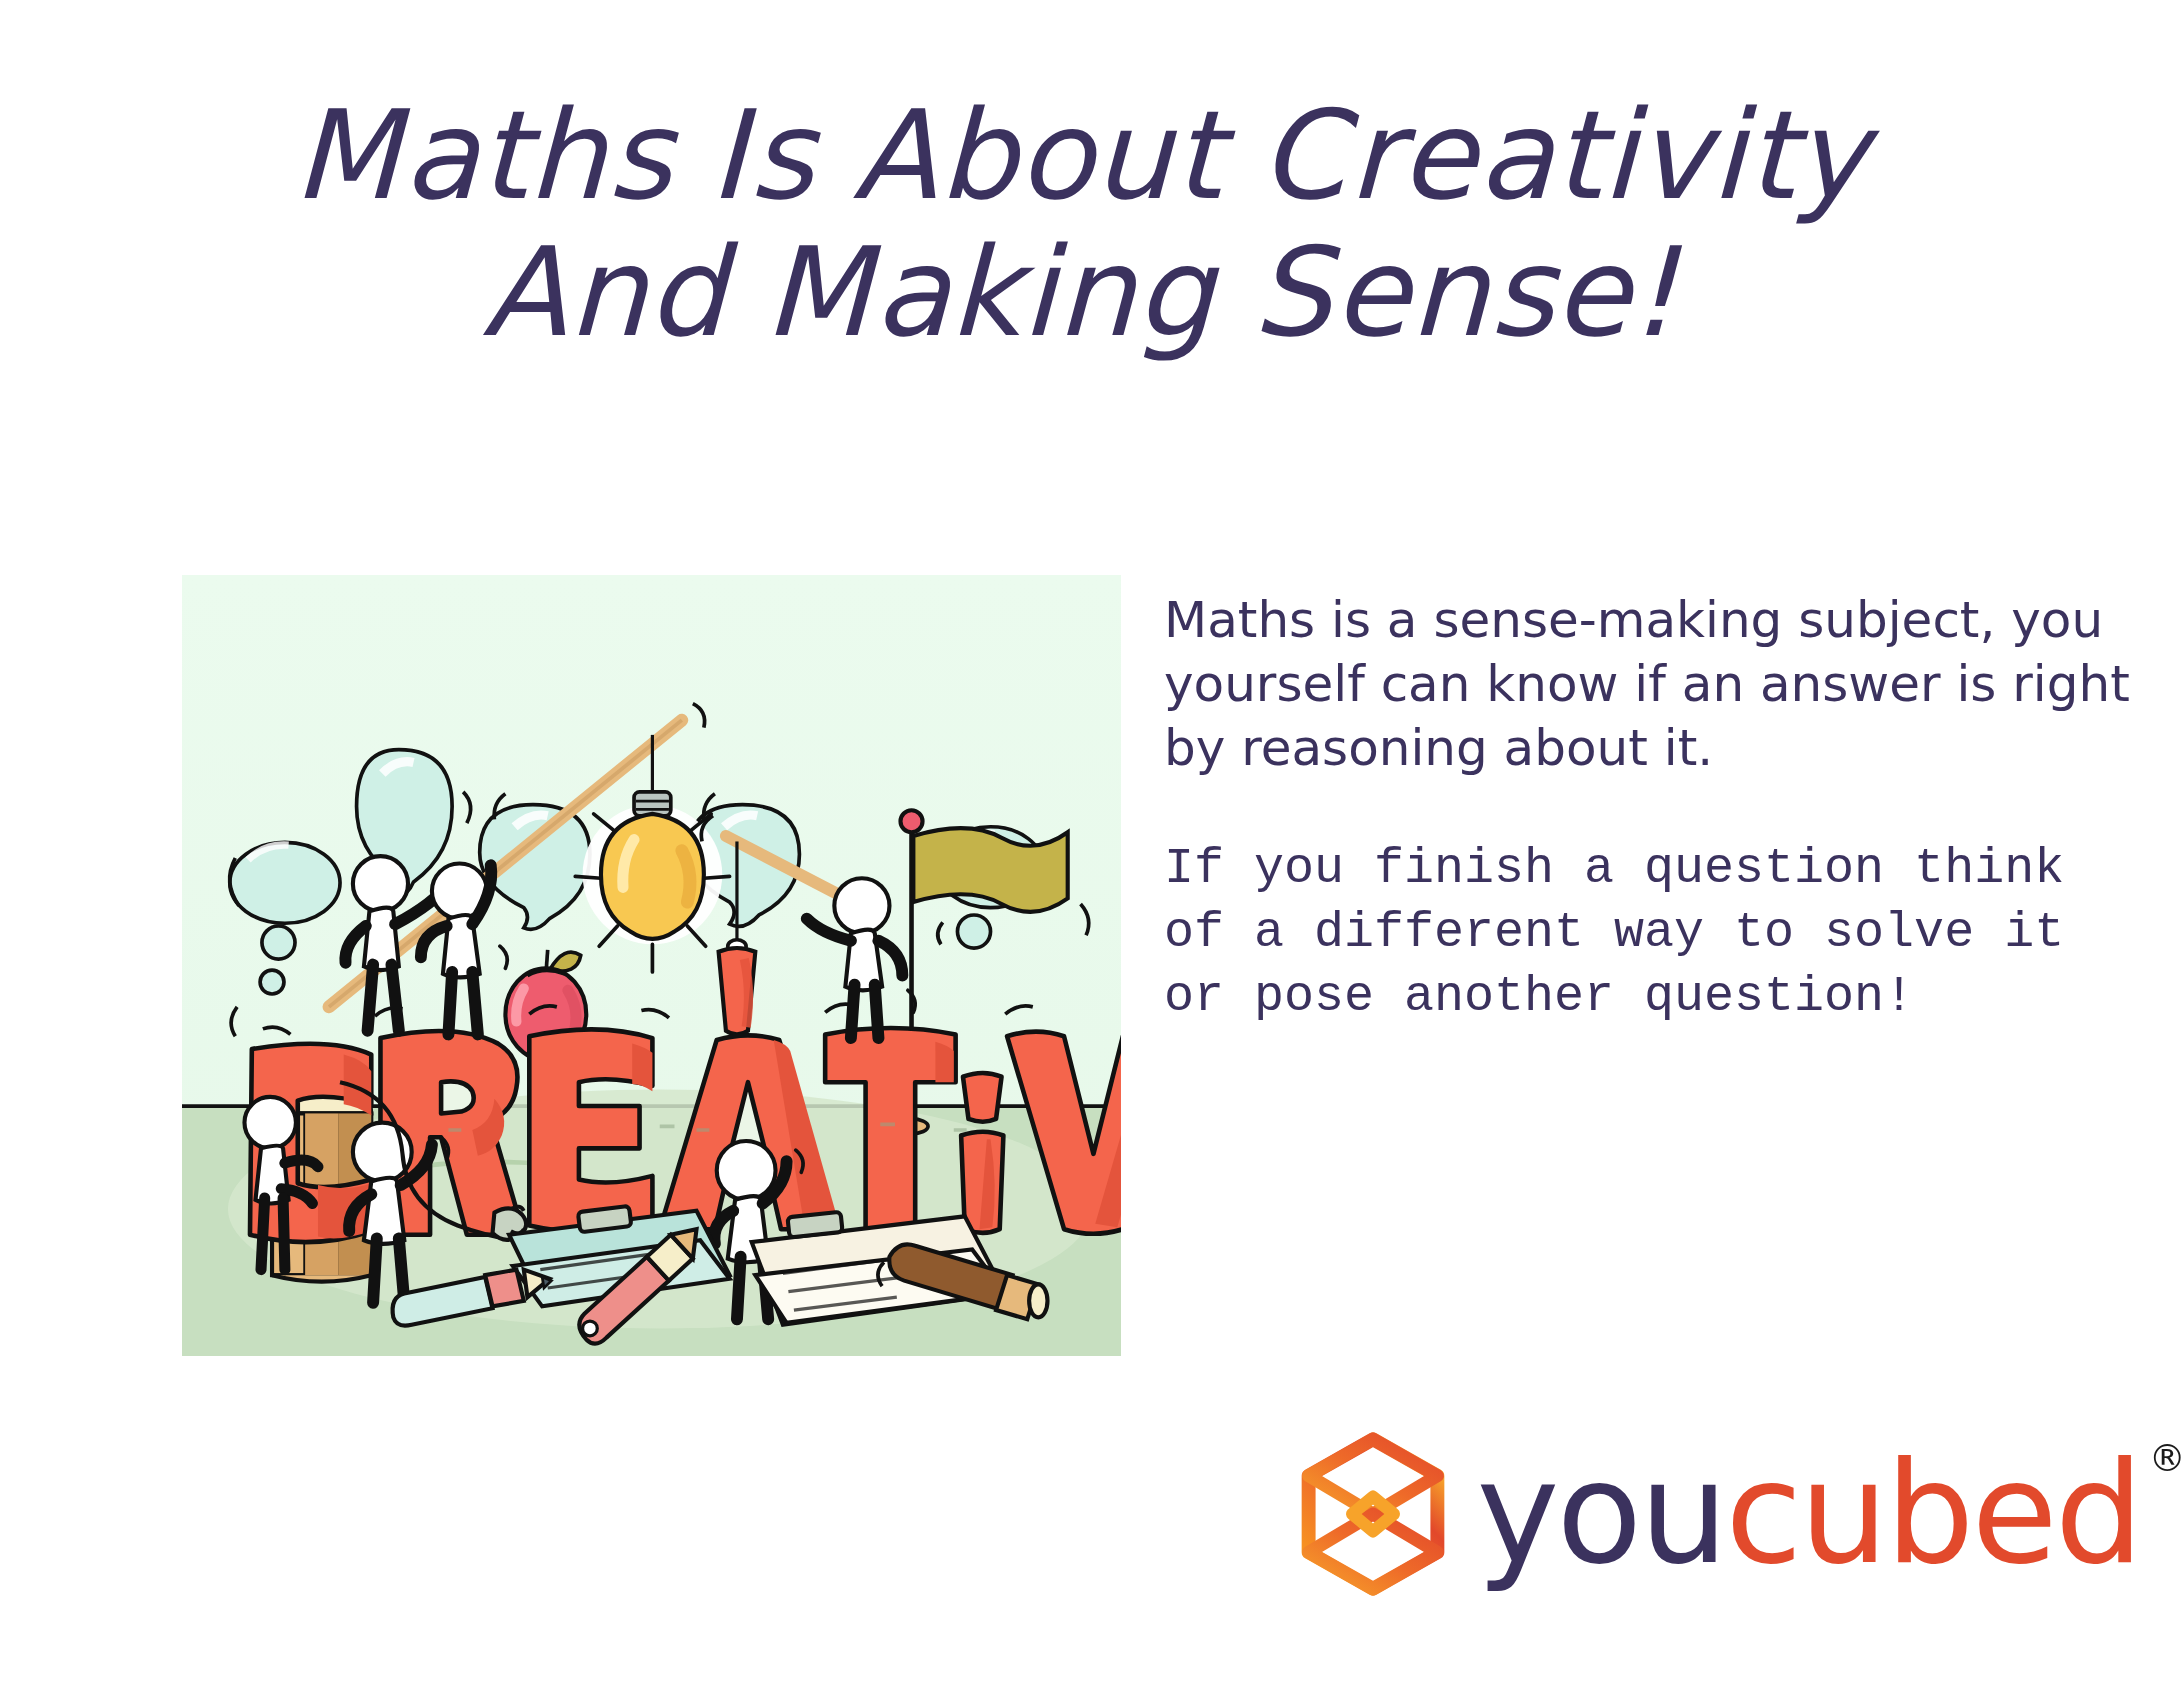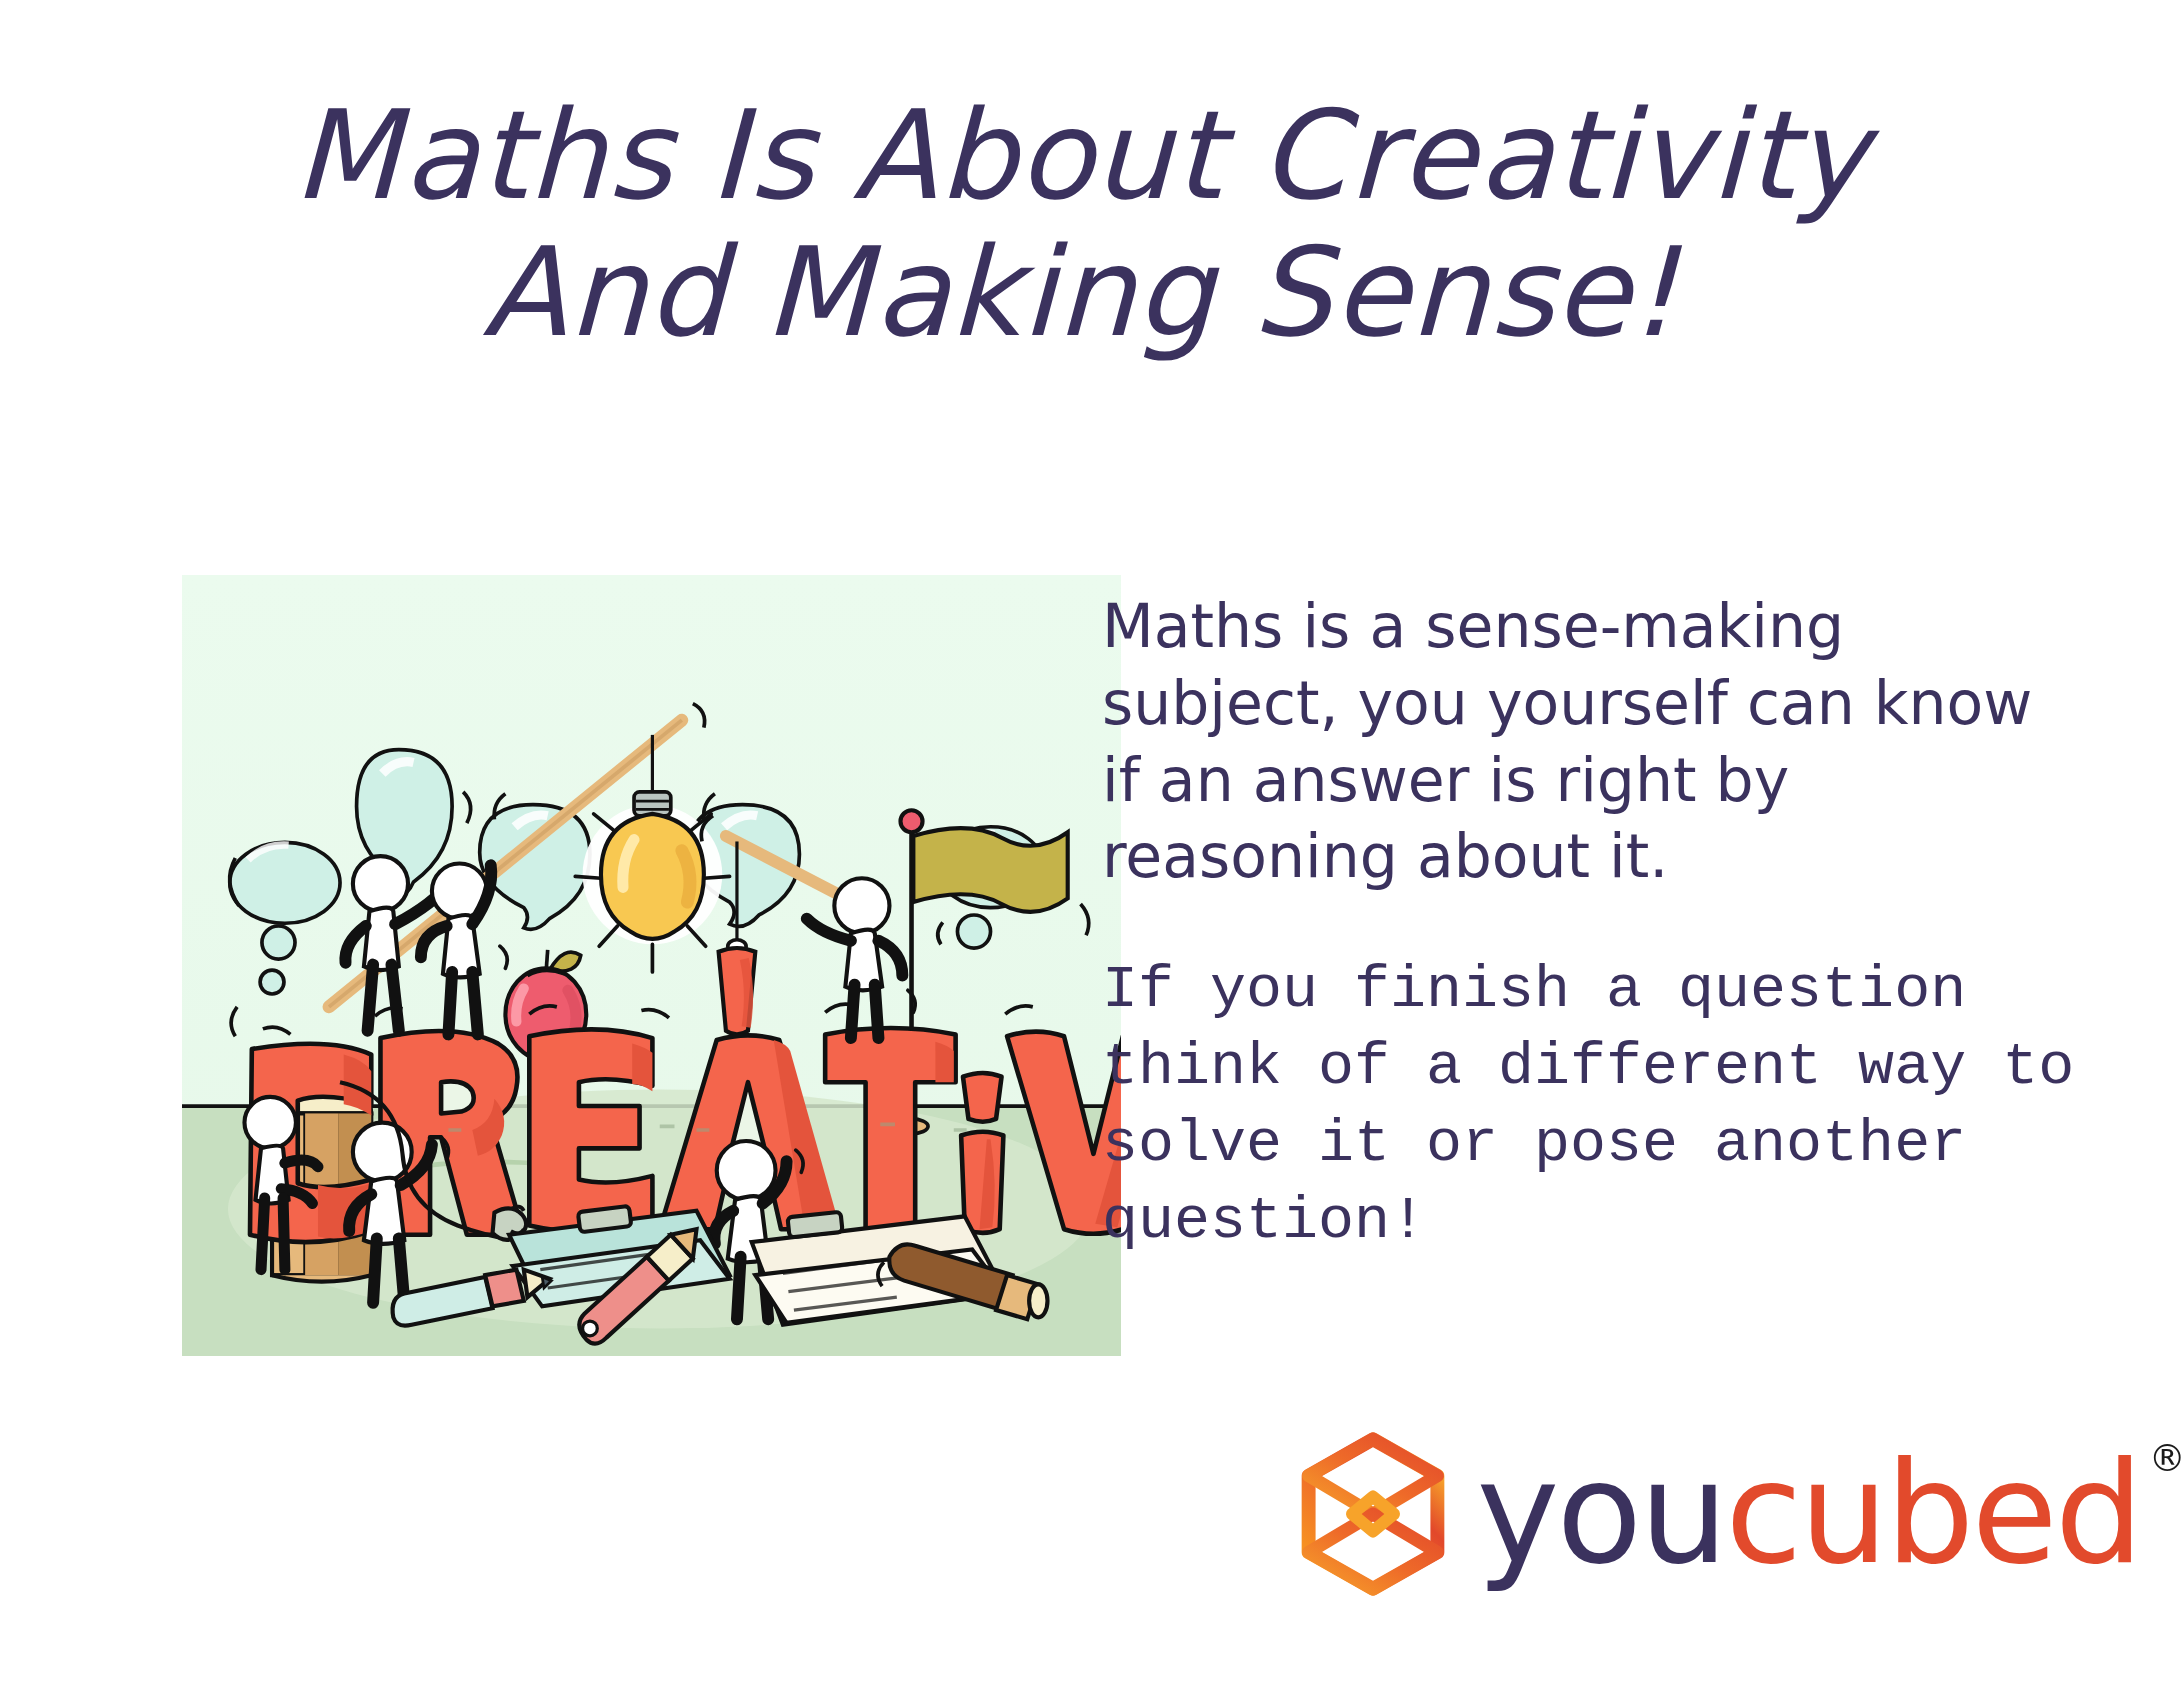--- a/index.html
+++ b/index.html
@@ -35,24 +35,24 @@
   
   .illus-wrap{
     position:absolute;left:182px;top:575px;
     width:939px;height:781px;
     overflow:hidden;
   }
   .illus-wrap svg{display:block;width:939px;height:781px;}
 
   
   .body-copy{
-    position:absolute;left:1102px;top:588px;width:973px;
+    position:absolute;left:1164px;top:588px;width:973px;
     color:#3B325E;
     font-family:"DejaVu Sans", sans-serif;
-    font-size:60px;
+    font-size:50px;
     line-height:1.28;
     font-weight:400;
   }
   .body-copy p{margin:0 0 57px 0;}
   .body-copy p:last-child{margin-bottom:0;font-family:Liberation Mono, monospace;}
 
   
   .logo{
     position:absolute;left:1286px;top:1422px;
     width:826px;height:184px;

